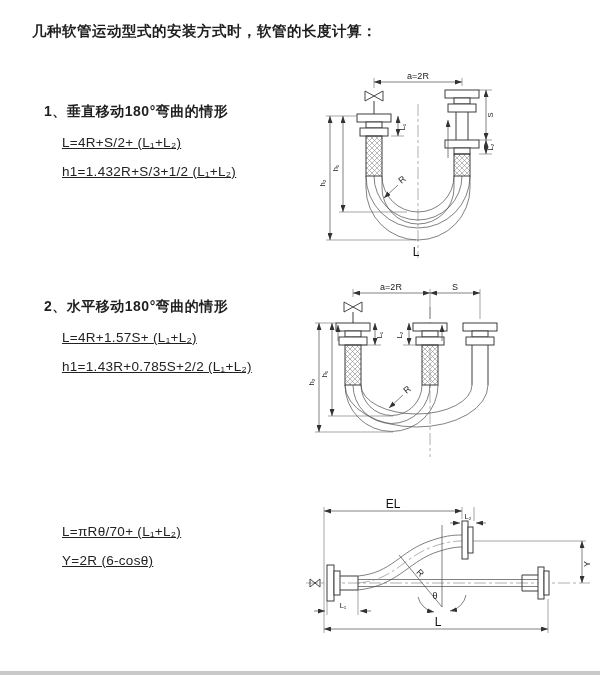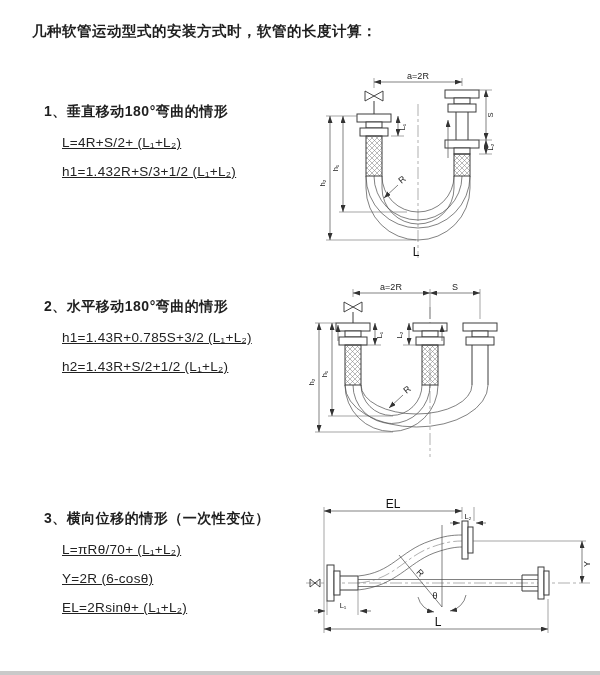--- a/index.html
+++ b/index.html
@@ -43,29 +43,27 @@
   <div class="title">几种软管运动型式的安装方式时，软管的长度计算：</div>
 
   <div class="section" id="sec1">
     <div class="sec-heading">1、垂直移动180°弯曲的情形</div>
     <div class="formula">L=4R+S/2+ (L₁+L₂)</div>
     <div class="formula">h1=1.432R+S/3+1/2 (L₁+L₂)</div>
   </div>
 
   <div class="section" id="sec2">
     <div class="sec-heading">2、水平移动180°弯曲的情形</div>
-    <div class="formula">h1=1.43R+0.785S+3/2 (L₁+L₂)</div>
-    <div class="formula">h2=1.43R+S/2+1/2 (L₁+L₂)</div>
+    <div class="formula">L=4R+1.57S+ (L₁+L₂)</div>
+    <div class="formula">h1=1.43R+0.785S+2/2 (L₁+L₂)</div>
   </div>
 
   <div class="section" id="sec3">
-    <div class="sec-heading">3、横向位移的情形（一次性变位）</div>
     <div class="formula">L=πRθ/70+ (L₁+L₂)</div>
     <div class="formula">Y=2R (6-cosθ)</div>
-    <div class="formula">EL=2Rsinθ+ (L₁+L₂)</div>
   </div>
 
   <div class="diag" id="diag1">
     <svg width="283" height="194" viewBox="0 0 283 194">
       <defs>
         <pattern id="xh1" width="5" height="5" patternUnits="userSpaceOnUse">
           <path d="M0,5 L5,0 M0,0 L5,5" stroke="#777" stroke-width="0.5"></path>
         </pattern>
         <marker id="m1" markerWidth="7" markerHeight="5" refX="7" refY="2.5" orient="auto-start-reverse" markerUnits="userSpaceOnUse">
             <path d="M0,0 L7,2.5 L0,5 Z" fill="#333"></path>

